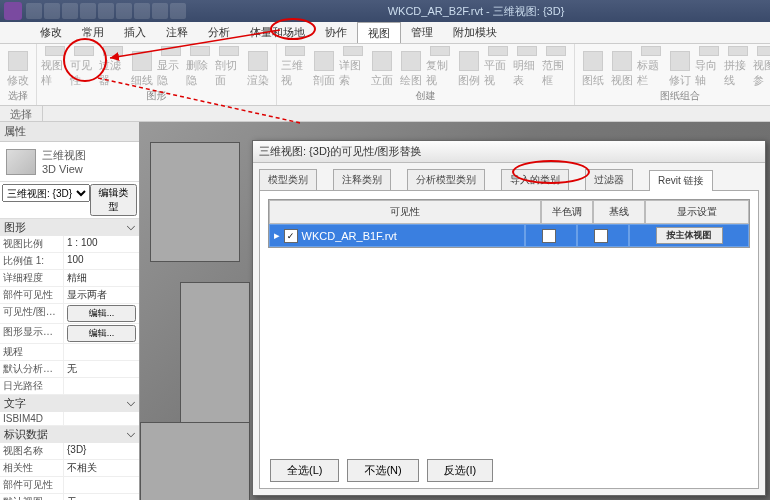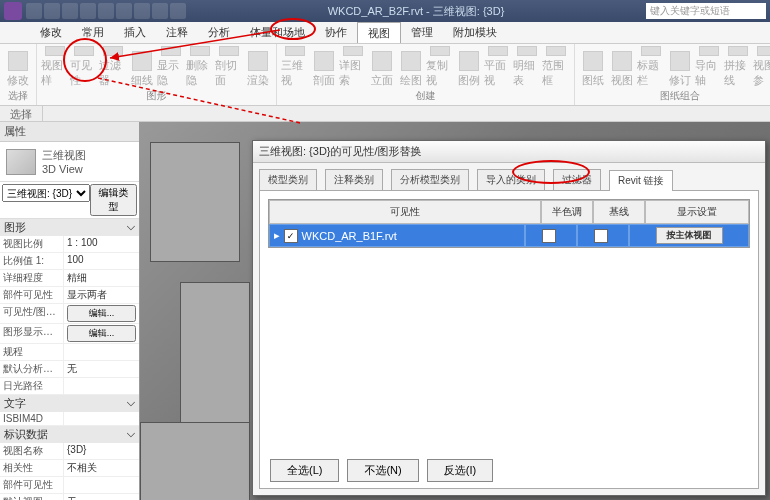--- a/index.html
+++ b/index.html
@@ -33,21 +33,21 @@
 .props .section{background:#e8e8e8;padding:1px 4px;color:#333;font-size:10px;display:flex;justify-content:space-between;}
 .props .row{display:flex;border-bottom:1px solid #eee;}
 .props .row .k{width:64px;padding:1px 3px;color:#555;font-size:10px;border-right:1px solid #eee;overflow:hidden;text-overflow:ellipsis;white-space:nowrap;}
 .props .row .v{flex:1;padding:1px 3px;color:#333;font-size:10px;overflow:hidden;}
 .props .row .v button{font-size:9px;padding:0 6px;width:100%;}
 .viewport{flex:1;background:#888;position:relative;overflow:hidden;}
 .viewport .model{position:absolute;inset:0;background:linear-gradient(135deg,#999 0%,#777 40%,#666 100%);}
 .viewport .model .block{position:absolute;background:#aaa;border:1px solid #555;}
 .dialog{position:absolute;left:252px;top:140px;width:514px;height:356px;background:#f4f4f4;border:1px solid #666;box-shadow:2px 2px 6px rgba(0,0,0,0.4);display:flex;flex-direction:column;}
 .dialog .dtitle{height:22px;background:linear-gradient(#fdfdfd,#e4e4e4);border-bottom:1px solid #bbb;padding:3px 6px;color:#333;}
-.dialog .tabs{display:flex;padding:6px 6px 0 6px;gap:8px;}
+.dialog .tabs{display:flex;padding:6px 6px 0 6px;gap:16px;}
 .dialog .tabs span{padding:3px 8px;background:#eee;border:1px solid #aaa;border-bottom:none;font-size:10px;color:#444;cursor:pointer;}
 .dialog .tabs span.active{background:#fff;position:relative;top:1px;}
 .dialog .tabbody{flex:1;background:#fff;margin:0 6px 6px 6px;border:1px solid #aaa;display:flex;flex-direction:column;}
 .dialog .grid{border:1px solid #999;margin:8px;}
 .dialog .grid .ghdr{display:flex;background:#f0f0f0;}
 .dialog .grid .ghdr div{border:1px solid #bbb;padding:4px;text-align:center;font-size:10px;color:#333;}
 .dialog .grid .grow{display:flex;background:#3a7fe0;color:#fff;}
 .dialog .grid .grow div{border:1px solid #6aa0e8;padding:2px 4px;font-size:10px;display:flex;align-items:center;}
 .dialog .grid .grow .chk{width:14px;height:14px;background:#fff;border:1px solid #666;margin-right:4px;display:inline-flex;align-items:center;justify-content:center;color:#000;font-size:9px;}
 .dialog .grid .grow button{font-size:9px;padding:1px 10px;background:#eee;color:#333;border:1px solid #999;font-weight:bold;}
@@ -67,21 +67,20 @@
       <span></span>
       <span></span>
       <span></span>
       <span></span>
       <span></span>
       <span></span>
       <span></span>
       <span></span>
   </div>
   <div class="title">WKCD_AR_B2F.rvt - 三维视图: {3D}</div>
-  <div class="search">键入关键字或短语</div>
 </div>
 
 <div class="menubar" id="menubar">
     <span>修改</span>
     <span>常用</span>
     <span>插入</span>
     <span>注释</span>
     <span>分析</span>
     <span>体量和场地</span>
     <span>协作</span>

